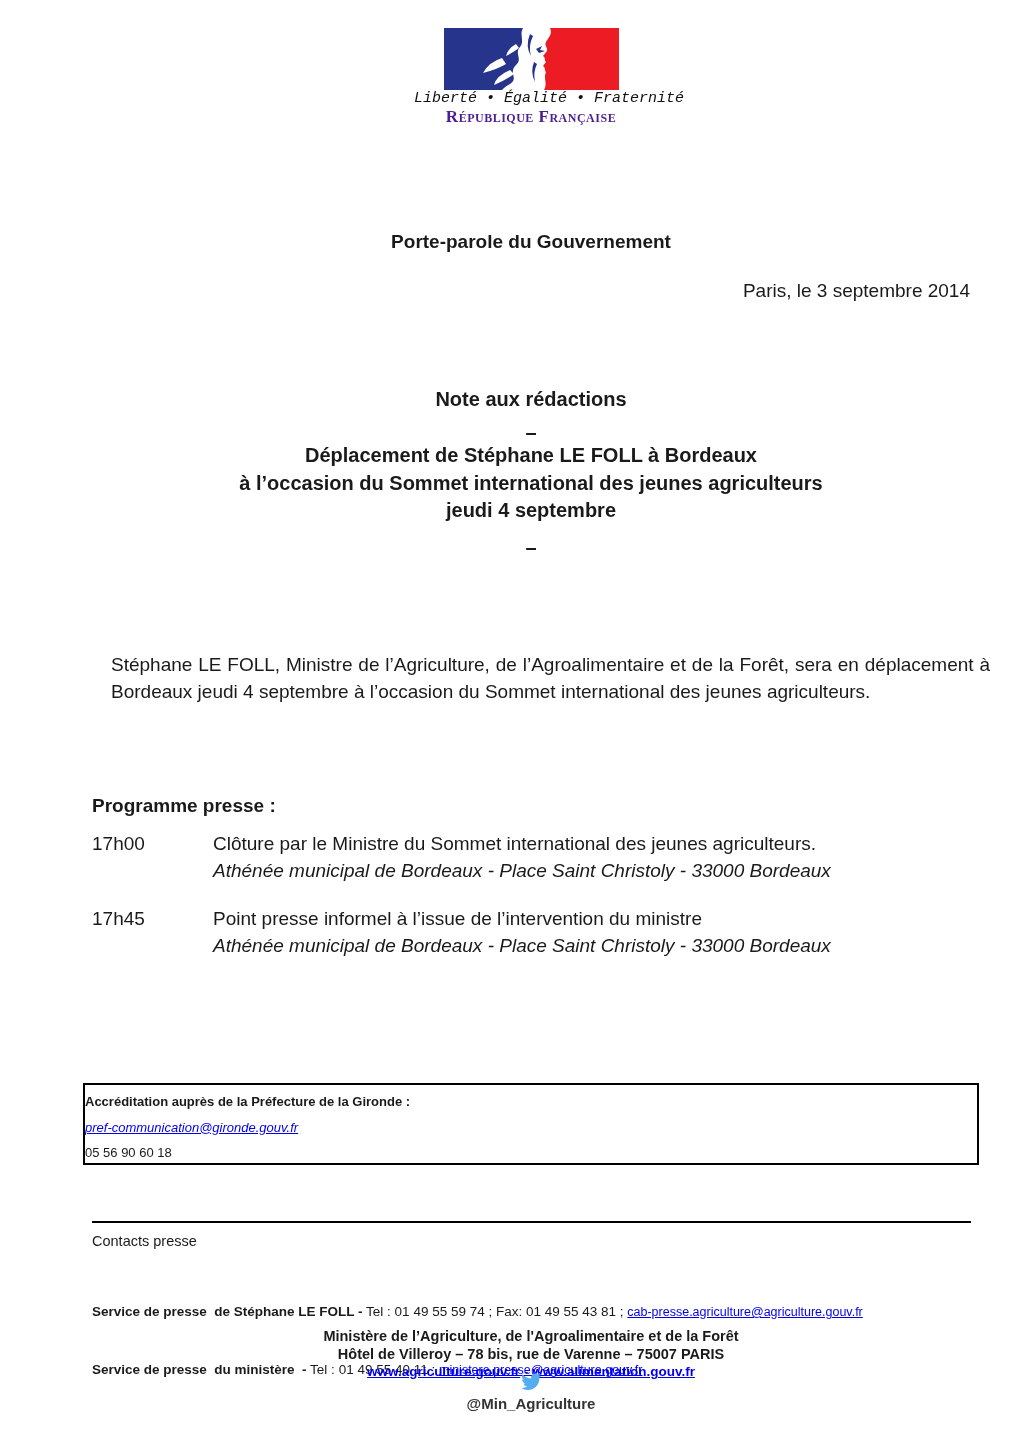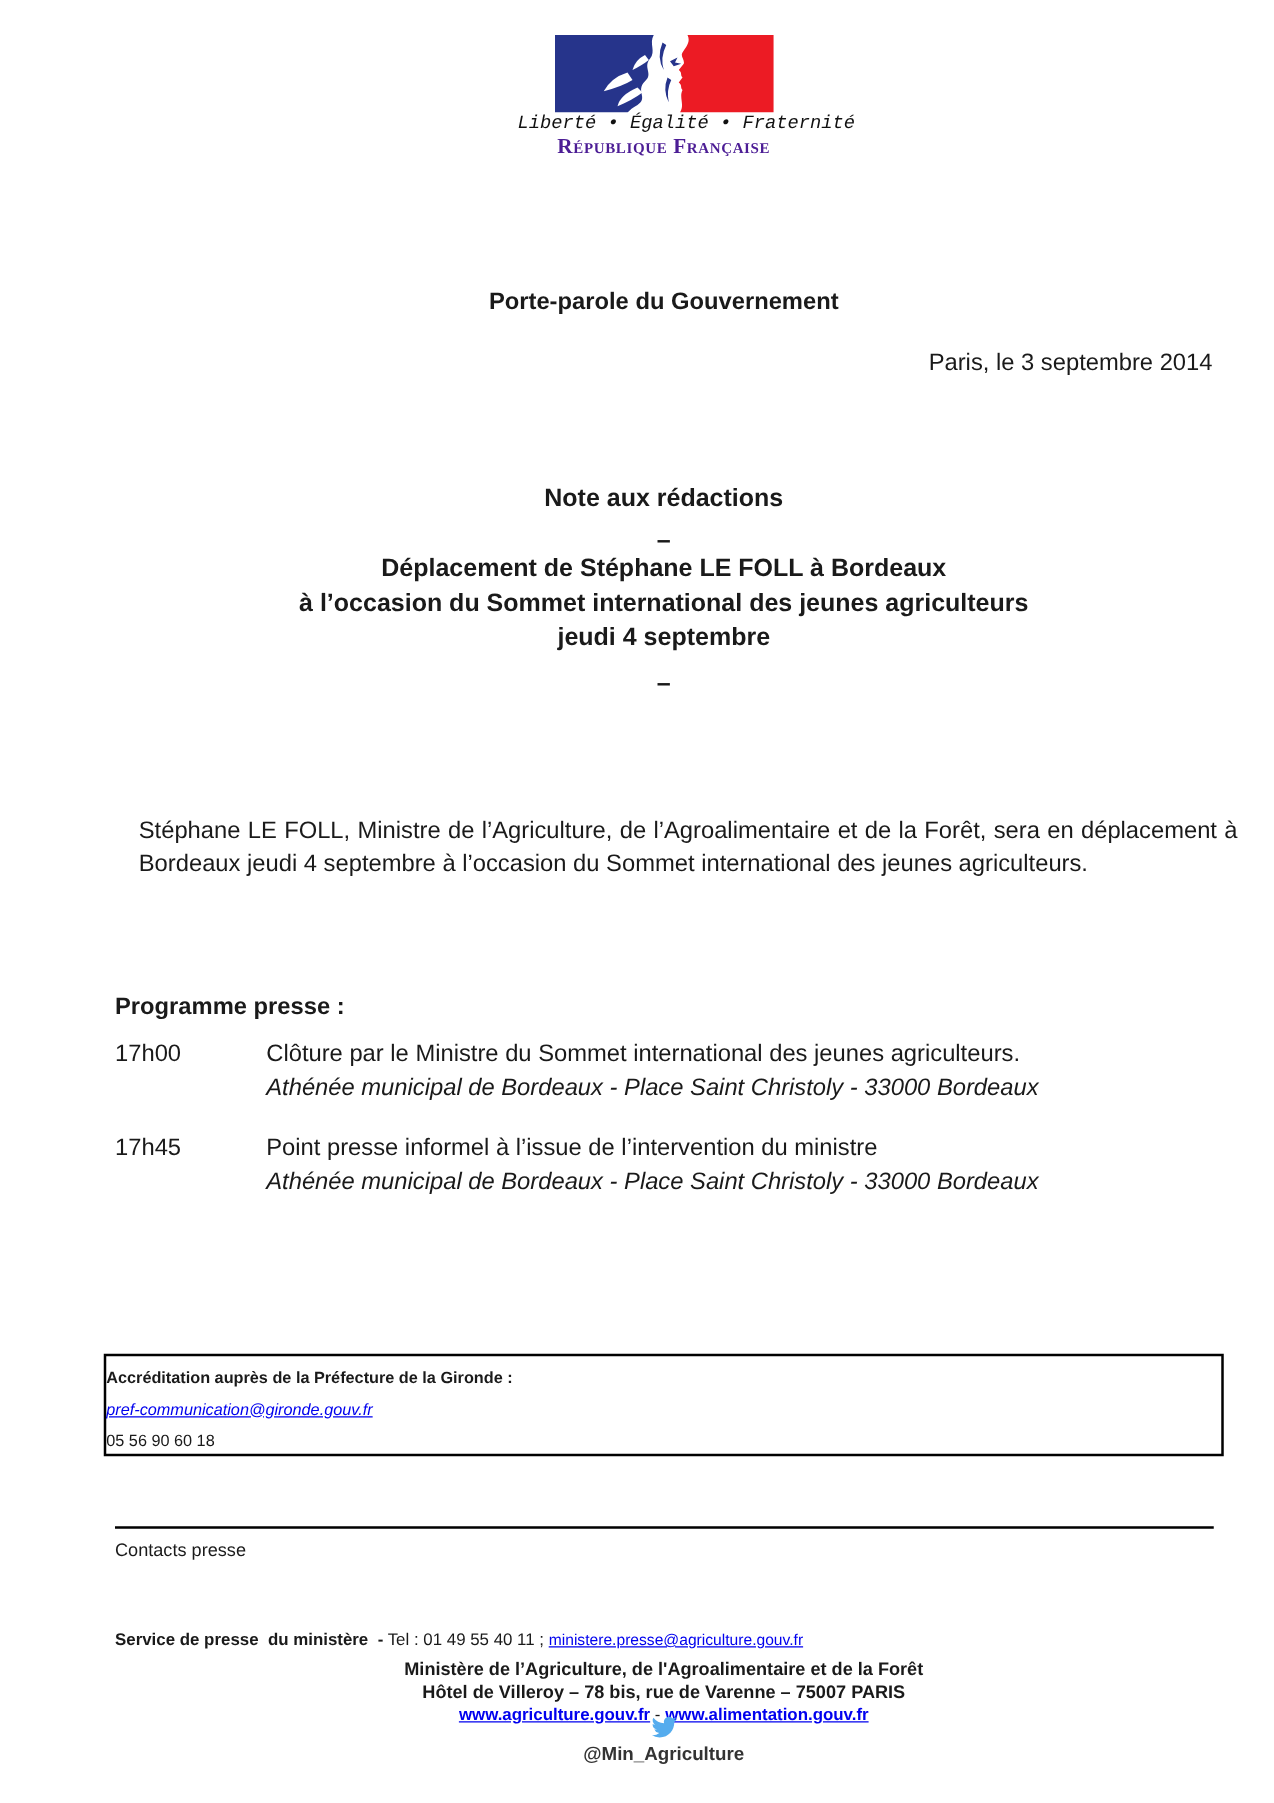--- a/index.html
+++ b/index.html
@@ -142,20 +142,21 @@
   <div class="abs accred-box">
     <div class="accred-heading">Accréditation auprès de la Préfecture de la Gironde :</div>
     <div><a class="blue-link accred-email">pref-communication@gironde.gouv.fr</a></div>
     <div>05 56 90 60 18</div>
   </div>
 
   <div class="abs rule"></div>
   <div class="abs contacts-heading">Contacts presse</div>
 
   <div class="abs service-lines">
+    <div><span class="bold">Service de presse  de Stéphane LE FOLL -</span><span> Tel : 01 49 55 59 74 ; Fax: 01 49 55 43 81 ; </span><a class="blue-link">cab-presse.agriculture@agriculture.gouv.fr</a></div>
     <div><span class="bold">Service de presse  du ministère  -</span><span> Tel : 01 49 55 40 11 ; </span><a class="blue-link">ministere.presse@agriculture.gouv.fr</a></div>
   </div>
 
   <div class="abs center footer1">Ministère de l’Agriculture, de l'Agroalimentaire et de la Forêt</div>
   <div class="abs center footer2">Hôtel de Villeroy – 78 bis, rue de Varenne – 75007 PARIS</div>
   <div class="abs center footer-links">
     <a class="blue-link">www.agriculture.gouv.fr</a><span> - </span><a class="blue-link">www.alimentation.gouv.fr</a>
   </div>
   <div class="abs twitter-row">
     <span class="twitter-icon">

